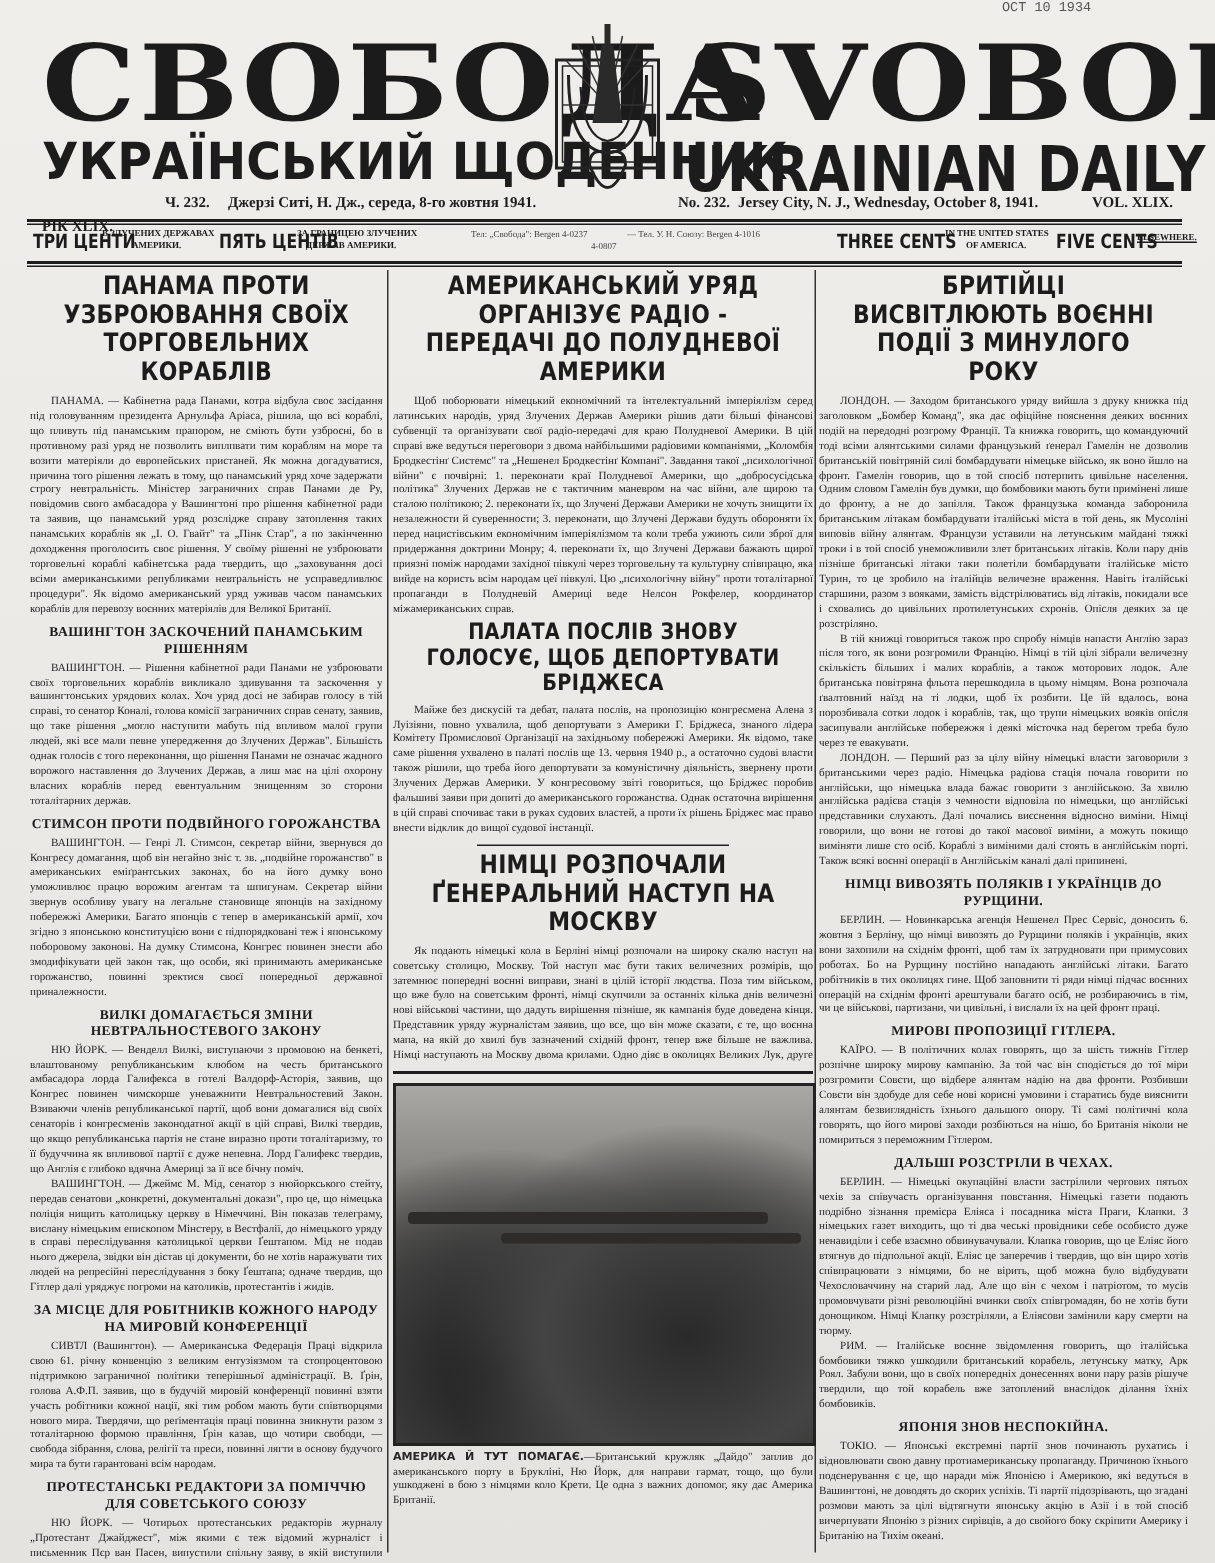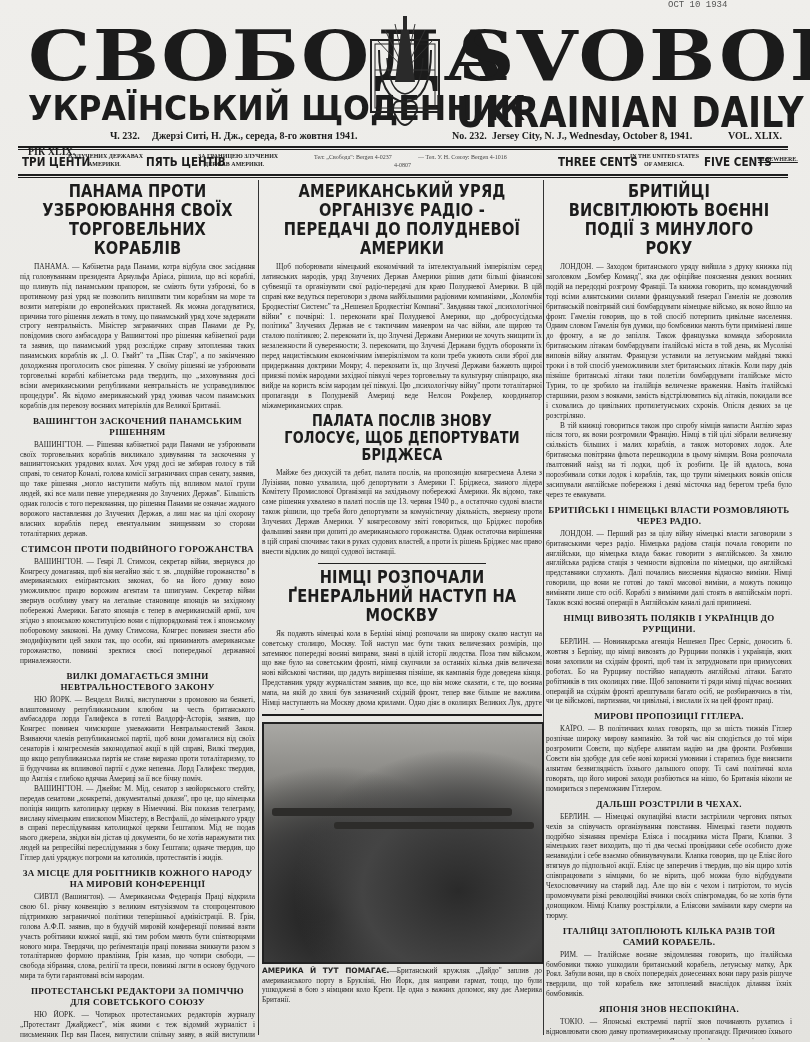--- a/index.html
+++ b/index.html
@@ -159,27 +159,25 @@
     <div class="gun" style="left:70px;top:98px;width:200px;height:7px;"></div>
   </div>
   <div class="caption">
     <b>АМЕРИКА Й ТУТ ПОМАГАЄ.</b><span>—Британський кружляк „Дайдо" заплив до американського порту в Брукліні, Ню Йорк, для направи гармат, тощо, що були ушкоджені в бою з німцями коло Крети. Це одна з важних допомог, яку дає Америка Британії.</span>
   </div>
 
   <div class="col c3">
     <div class="h1 big">БРИТІЙЦІ ВИСВІТЛЮЮТЬ ВОЄННІ ПОДІЇ З МИНУЛОГО РОКУ</div>
     <p class="body">ЛОНДОН. — Заходом британського уряду вийшла з друку книжка під заголовком „Бомбер Команд", яка дає офіційне пояснення деяких воєнних подій на передодні розгрому Франції. Та книжка говорить, що командуючий тоді всіми алянтськими силами французький ґенерал Гамелін не дозволив британській повітряній силі бомбардувати німецьке військо, як воно йшло на фронт. Гамелін говорив, що в той спосіб потерпить цивільне населення. Одним словом Гамелін був думки, що бомбовики мають бути примінені лише до фронту, а не до запілля. Також французька команда заборонила британським літакам бомбардувати італійські міста в той день, як Мусоліні виповів війну алянтам. Французи уставили на летунським майдані тяжкі троки і в той спосіб унеможливили злет британських літаків. Коли пару днів пізніше британські літаки таки полетіли бомбардувати італійське місто Турин, то це зробило на італійців величезне враження. Навіть італійські старшини, разом з вояками, замість відстрілюватись від літаків, покидали все і сховались до цивільних протилетунських схронів. Опісля деяких за це розстріляно.</p>
     <p class="body">В тій книжці говориться також про спробу німців напасти Англію зараз після того, як вони розгромили Францію. Німці в тій цілі зібрали величезну скількість більших і малих кораблів, а також моторових лодок. Але британська повітряна фльота перешкодила в цьому німцям. Вона розпочала ґвалтовний наїзд на ті лодки, щоб їх розбити. Це їй вдалось, вона порозбивала сотки лодок і кораблів, так, що трупи німецьких вояків опісля засипували англійське побережжя і деякі місточка над берегом треба було через те евакувати.</p>
-    <div class="h2">БРИТІЙСЬКІ І НІМЕЦЬКІ ВЛАСТИ РОЗМОВЛЯЮТЬ ЧЕРЕЗ РАДІО.</div>
     <p class="body">ЛОНДОН. — Перший раз за цілу війну німецькі власти заговорили з британськими через радіо. Німецька радіова стація почала говорити по англійськи, що німецька влада бажає говорити з англійською. За хвилю англійська радієва стація з чемности відповіла по німецьки, що англійські представники слухають. Далі почались виєснення відносно виміни. Німці говорили, що вони не готові до такої масової виміни, а можуть покищо виміняти лише сто осіб. Кораблі з виміними далі стоять в англійськім порті. Також всякі воєнні операції в Англійськім каналі далі припинені.</p>
     <div class="h2">НІМЦІ ВИВОЗЯТЬ ПОЛЯКІВ І УКРАЇНЦІВ ДО РУРЩИНИ.</div>
     <p class="body">БЕРЛИН. — Новинкарська агенція Нешенел Прес Сервіс, доносить 6. жовтня з Берліну, що німці вивозять до Рурщини поляків і українців, яких вони захопили на східнім фронті, щоб там їх затрудновати при примусових роботах. Бо на Рурщину постійно нападають англійські літаки. Багато робітників в тих околицях гине. Щоб заповнити ті ряди німці підчас воєнних операцій на східнім фронті арештували багато осіб, не розбираючись в тім, чи це військові, партизани, чи цивільні, і вислали їх на цей фронт праці.</p>
     <div class="h2">МИРОВІ ПРОПОЗИЦІЇ ГІТЛЕРА.</div>
     <p class="body">КАЇРО. — В політичних колах говорять, що за шість тижнів Гітлер розпічне широку мирову кампанію. За той час він сподіється до тої міри розгромити Совєти, що відбере алянтам надію на два фронти. Розбивши Совєти він здобуде для себе нові корисні умовини і старатись буде вияснити алянтам безвиглядність їхнього дальшого опору. Ті самі політичні кола говорять, що його мирові заходи розбіються на нішо, бо Британія ніколи не помириться з переможним Гітлером.</p>
     <div class="h2">ДАЛЬШІ РОЗСТРІЛИ В ЧЕХАХ.</div>
     <p class="body">БЕРЛИН. — Німецькі окупаційні власти застрілили чергових пятьох чехів за співучасть організування повстання. Німецькі газети подають подрібно зізнання премієра Еліяса і посадника міста Праги, Клапки. З німецьких газет виходить, що ті два чеські провідники себе особисто дуже ненавиділи і себе взаємно обвинувачували. Клапка говорив, що це Еліяс його втягнув до підпольної акції. Еліяс це заперечив і твердив, що він щиро хотів співпрацювати з німцями, бо не вірить, щоб можна було відбудувати Чехословаччину на старий лад. Але що він є чехом і патріотом, то мусів промовчувати різні революційні вчинки своїх співгромадян, бо не хотів бути донощиком. Німці Клапку розстріляли, а Еліясови замінили кару смерти на тюрму.</p>
-    <div class="h2">ІТАЛІЙЦІ ЗАТОПЛЮЮТЬ КІЛЬКА РАЗІВ ТОЙ САМИЙ КОРАБЕЛЬ.</div>
     <p class="body">РИМ. — Італійське воєнне звідомлення говорить, що італійська бомбовики тяжко ушкодили британський корабель, летунську матку, Арк Роял. Забули вони, що в своїх попередніх донесеннях вони пару разів рішуче твердили, що той корабель вже затоплений внаслідок ділання їхніх бомбовиків.</p>
     <div class="h2">ЯПОНІЯ ЗНОВ НЕСПОКІЙНА.</div>
     <p class="body">ТОКІО. — Японські екстремні партії знов починають рухатись і відновлювати свою давну протиамериканську пропаганду. Причиною їхнього подєнерування є це, що наради між Японією і Америкою, які ведуться в Вашингтоні, не доводять до скорих успіхів. Ті партії підозрівають, що згадані розмови мають за цілі відтягнути японську акцію в Азії і в той спосіб вичерпувати Японію з різних сирівців, а до свойого боку скріпити Америку і Британію на Тихім океані.</p>
   </div>
 
 </div>
 
 </body></html>

